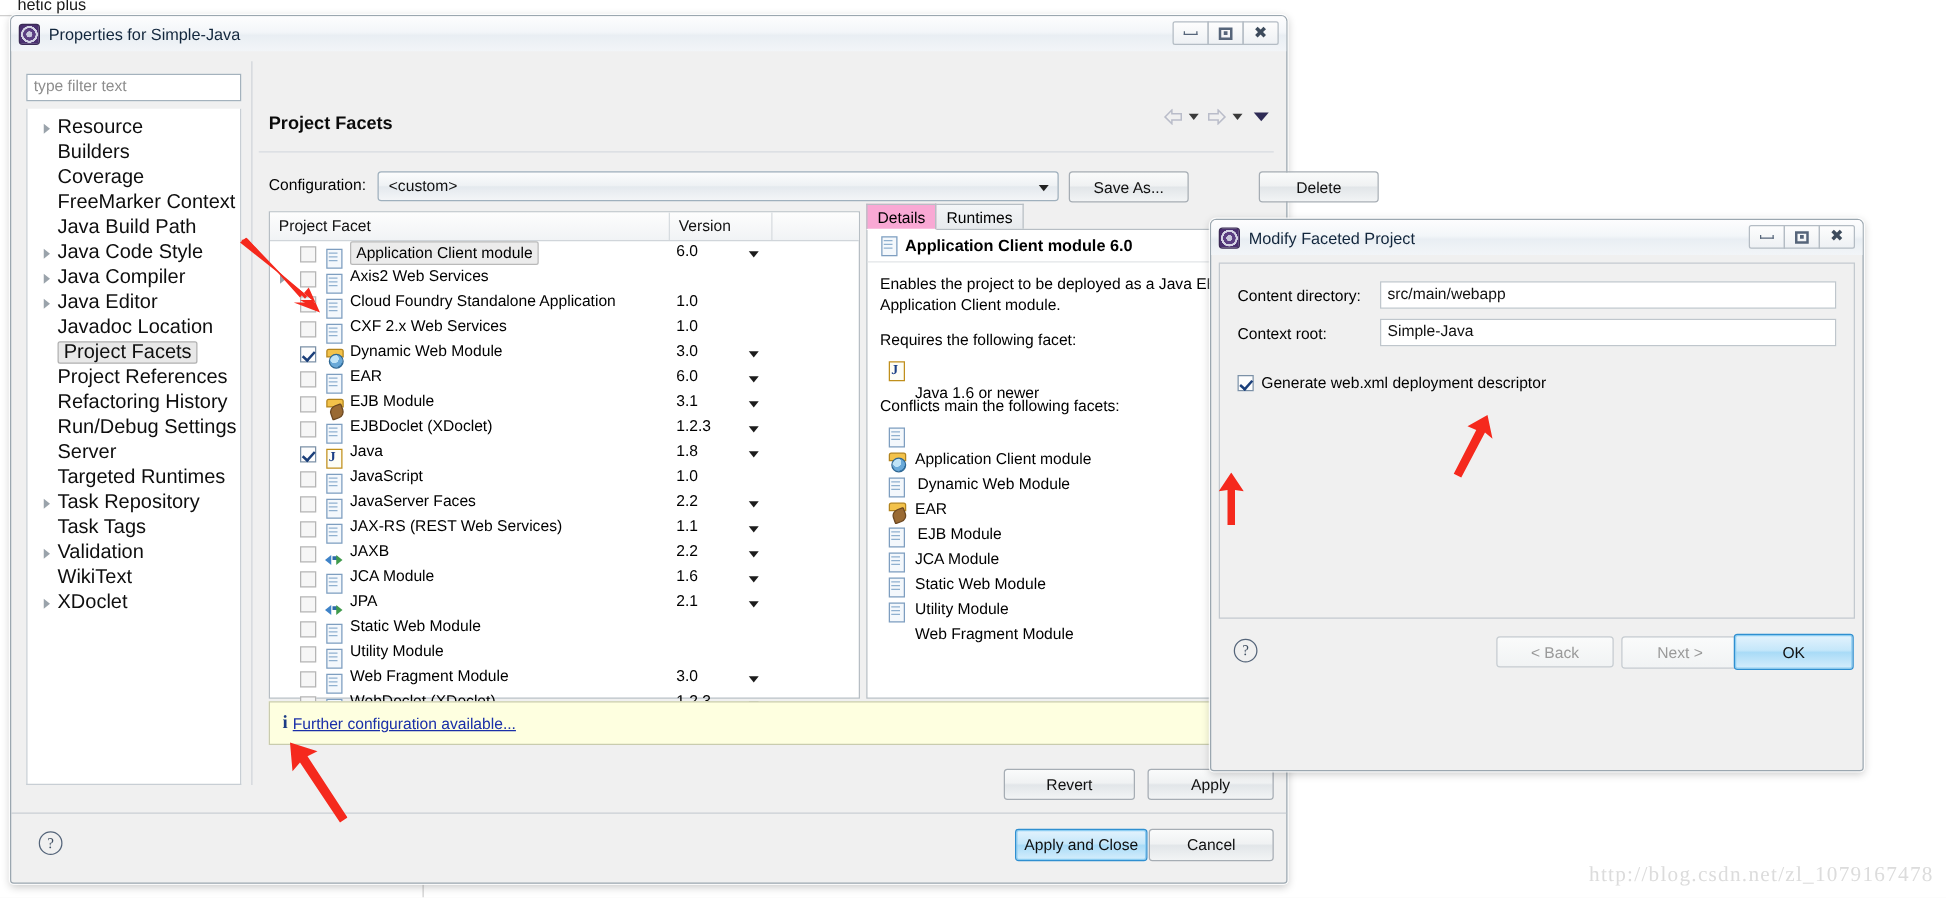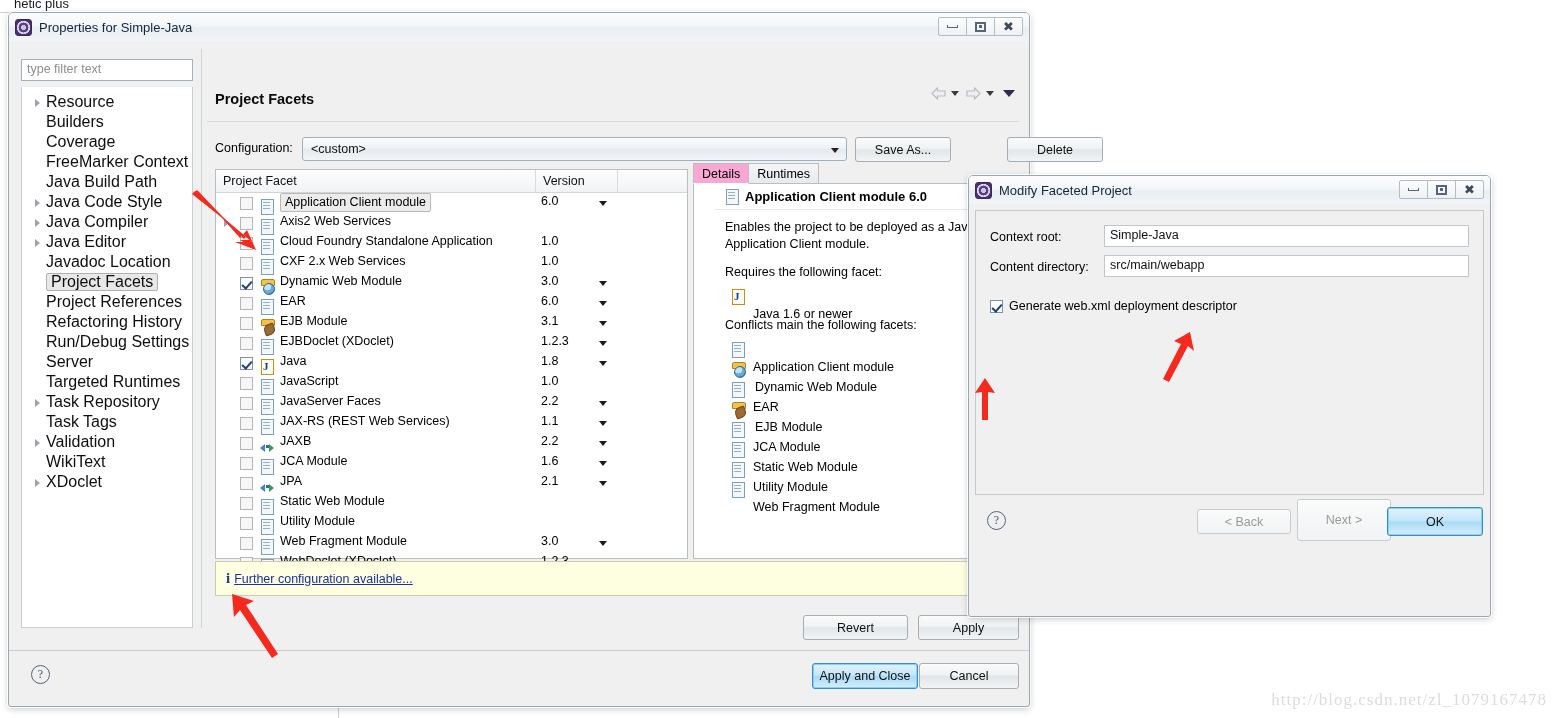--- a/index.html
+++ b/index.html
@@ -181,21 +181,21 @@
   .details-wrap { position: absolute; left: 486px; top: 112px; right: 4px; bottom: 147px; }
   .tabs { display: flex; height: 21px; }
   .tab {
     font-size: 12.5px; padding: 1px 8px 0 8px; line-height: 19px;
     border: 1px solid #b7bec4; border-bottom: none; position: relative;
   }
   .tab.active { background: #f9a8d4; border-bottom: 1px solid #fff; z-index: 2; }
   .tab.inactive { background: linear-gradient(to bottom,#f3f5f7,#e7eaed); margin-left: -1px; }
   .details-box {
     position: absolute; left: 0; right: 0; top: 20px; bottom: 0;
-    background: #fff; border: 1px solid #b7bec4; padding-left: 21px;
+    background: #fff; border: 1px solid #b7bec4;
   }
   .det-head { display: flex; align-items: center; height: 26px; padding-left: 10px; border-bottom: 1px solid #e2e5e8; }
   .det-head .t { font-size: 13px; font-weight: bold; margin-left: 7px; }
   .det-body { padding: 9px 10px 0 10px; }
   .det-p { font-size: 12.5px; line-height: 17px; margin: 0 0 12px 0; }
   .det-sub { font-size: 12.5px; margin: 0 0 7px 0; }
   .det-li { display: flex; align-items: center; height: 20px; padding-left: 6px; font-size: 12.5px; }
   .det-li span.l { margin-left: 9px; margin-top: 36px; }
 
   
@@ -275,21 +275,21 @@
     width: 13px; height: 13px; border: 1px solid #7c91a7; background: #fdfdfd; position: relative;
   }
   .chk::after {
     content: ""; position: absolute; left: 3px; top: 1px;
     width: 4px; height: 8px; border: solid #1b3f7a; border-width: 0 2px 2px 0;
     transform: rotate(42deg);
   }
   .chk-lbl { margin-left: 6px; font-size: 12.5px; }
   .mod-footer { position: relative; height: 52px; }
   #btnBack { position: absolute; left: 222px; top: 14px; width: 94px; height: 25px; }
-  #btnNext { position: absolute; left: 322px; top: 4px; width: 94px; height: 42px; }
+  #btnNext { position: absolute; left: 322px; top: 14px; width: 94px; height: 26px; }
   #btnOK   { position: absolute; left: 412px; top: 12px; width: 96px; height: 29px; }
 
   
   .arrow { position: absolute; pointer-events: none; }
 
   
   .watermark {
     position: absolute; right: 10px; bottom: 8px;
     font-family: "Liberation Serif", serif; font-size: 17px;
     color: #dcdcdc; letter-spacing: 1px; white-space: nowrap;
@@ -619,26 +619,26 @@
         <div class="win-btn">
             <span class="glyph-close">✖</span>
           </div>
       </div>
     </div>
 
     <div class="mod-body">
 
       <div class="mod-content">
         <div class="fld-row">
+          <span class="fld-label">Content directory:</span>
+          <div class="fld-input">src/main/webapp</div>
+        </div>
+        <div class="fld-row">
           <span class="fld-label">Context root:</span>
           <div class="fld-input">Simple-Java</div>
-        </div>
-        <div class="fld-row">
-          <span class="fld-label">Content directory:</span>
-          <div class="fld-input">src/main/webapp</div>
         </div>
         <div class="chk-row">
           <span class="chk"></span>
           <span class="chk-lbl">Generate web.xml deployment descriptor</span>
         </div>
       </div>
 
       <div class="mod-footer">
         <div style="position:absolute; left:12px; top:16px;" class="help-circle">?</div>
         <div class="btn disabled" id="btnBack">&lt; Back</div>

